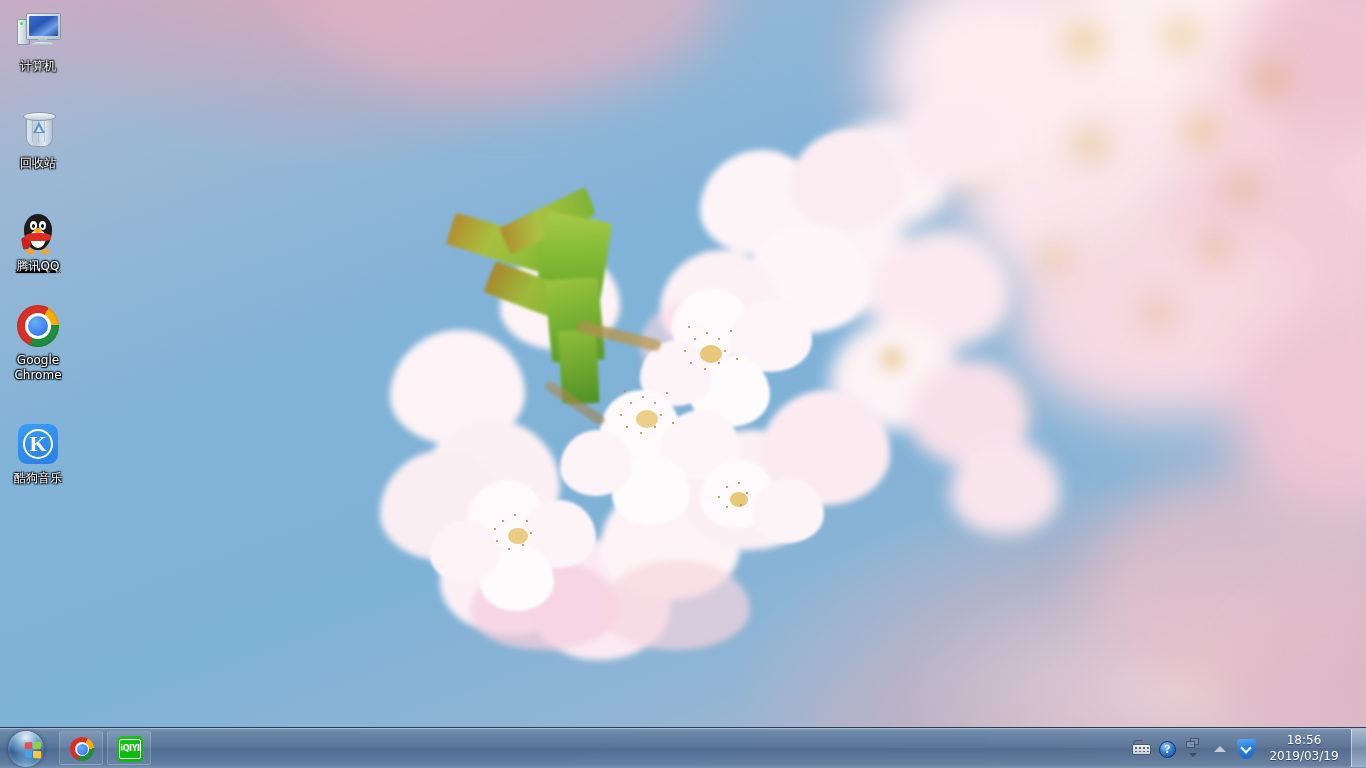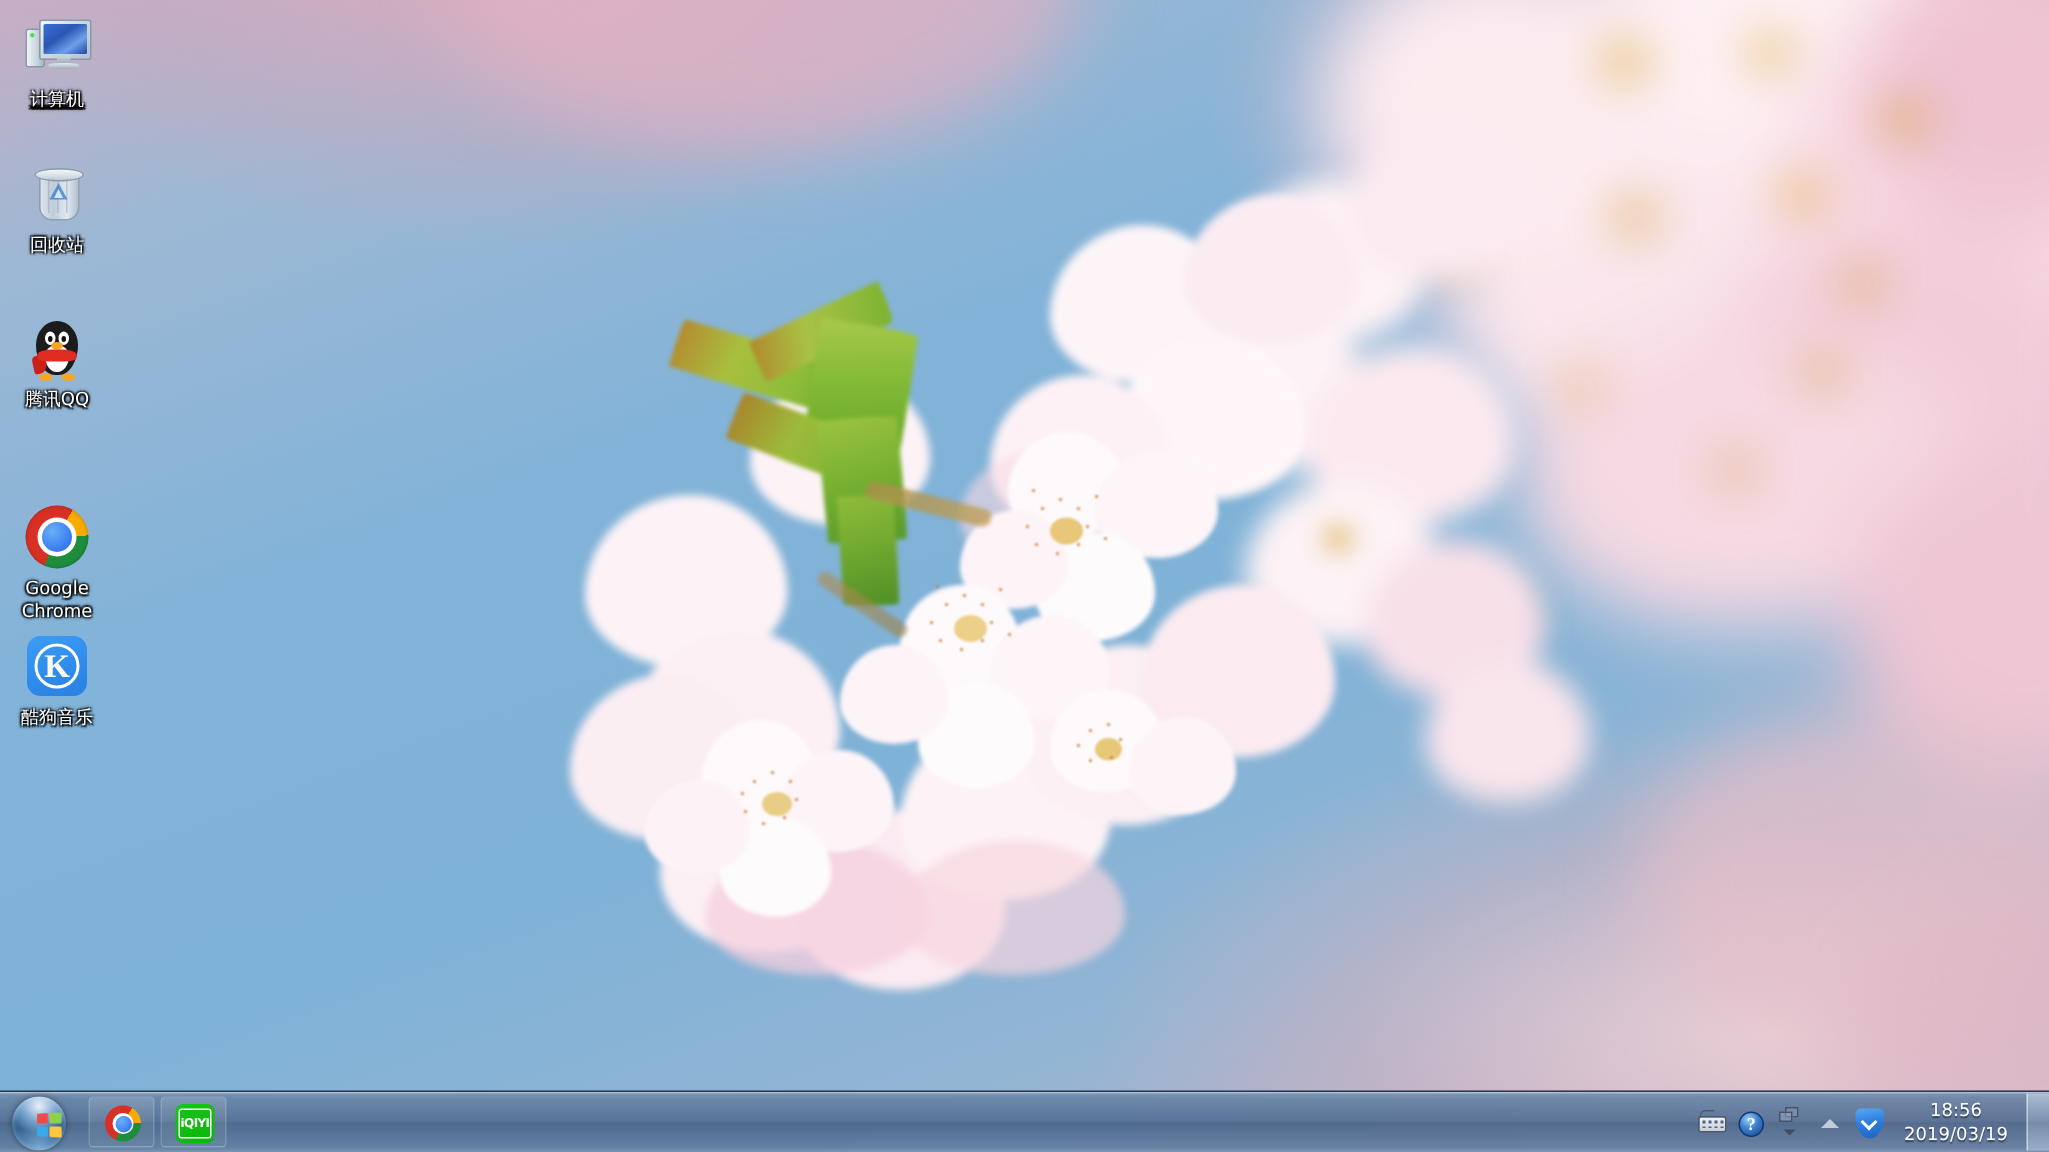--- a/index.html
+++ b/index.html
@@ -658,21 +658,21 @@
       <div class="leaf" style="left:548px;top:278px;width:54px;height:84px;transform:rotate(-6deg);background:linear-gradient(170deg,#9cc340 0%,#7ab232 45%,#57992a 100%);"></div>
       <div class="leaf" style="left:560px;top:330px;width:38px;height:74px;transform:rotate(-4deg);background:linear-gradient(170deg,#8fbc3a 0%,#6fa82f 50%,#4f8f26 100%);"></div>
 
       <div style="position:absolute;left:576px;top:330px;width:86px;height:12px;background:linear-gradient(90deg,#a98f4a,#c2a05b);transform:rotate(14deg);border-radius:6px;opacity:0.8;"></div>
       <div style="position:absolute;left:540px;top:398px;width:70px;height:10px;background:linear-gradient(90deg,#b08e50,#9c8048);transform:rotate(34deg);border-radius:5px;opacity:0.6;"></div>
     </div>
   </div>
 
   <div id="icon-layer">
 
-    <div class="desk-icon" style="top:8px;text-decoration:underline;">
+    <div class="desk-icon" style="top:8px;">
       <div class="glyph">
         <div class="ic-tower">
             <div class="ic-tower-led"></div>
           </div>
         <div class="ic-monitor-body">
             <div class="ic-monitor-screen"></div>
           </div>
         <div class="ic-monitor-stand"></div>
         <div class="ic-monitor-base"></div>
       </div>
@@ -685,38 +685,38 @@
         <div class="ic-bin-line" style="left:18px;"></div>
         <div class="ic-bin-line" style="left:24px;"></div>
         <div class="ic-bin-line" style="left:30px;"></div>
         <div class="ic-bin-tri"></div>
         <div class="ic-bin-tri-in"></div>
         <div class="ic-bin-rim"></div>
       </div>
       <div class="label">回收站</div>
     </div>
 
-    <div class="desk-icon" style="top:208px;">
+    <div class="desk-icon" style="top:208px;text-decoration:underline;">
       <div class="glyph">
         <div class="ic-qq-foot" style="left:12px;"></div>
         <div class="ic-qq-foot" style="left:27px;"></div>
         <div class="ic-qq-body"></div>
         <div class="ic-qq-belly"></div>
         <div class="ic-qq-eye" style="left:16px;"></div>
         <div class="ic-qq-eye" style="left:25px;"></div>
         <div class="ic-qq-pupil" style="left:18px;"></div>
         <div class="ic-qq-pupil" style="left:27px;"></div>
         <div class="ic-qq-beak"></div>
         <div class="ic-qq-scarf-tail"></div>
         <div class="ic-qq-scarf"></div>
       </div>
       <div class="label">腾讯QQ</div>
     </div>
 
-    <div class="desk-icon" style="top:334px;">
+    <div class="desk-icon" style="top:302px;">
       <div class="glyph">
         <div class="ic-chrome"></div>
         <div class="ic-chrome-white"></div>
         <div class="ic-chrome-blue"></div>
       </div>
       <div class="label">Google Chrome</div>
     </div>
 
     <div class="desk-icon" style="top:420px;">
       <div class="glyph">

